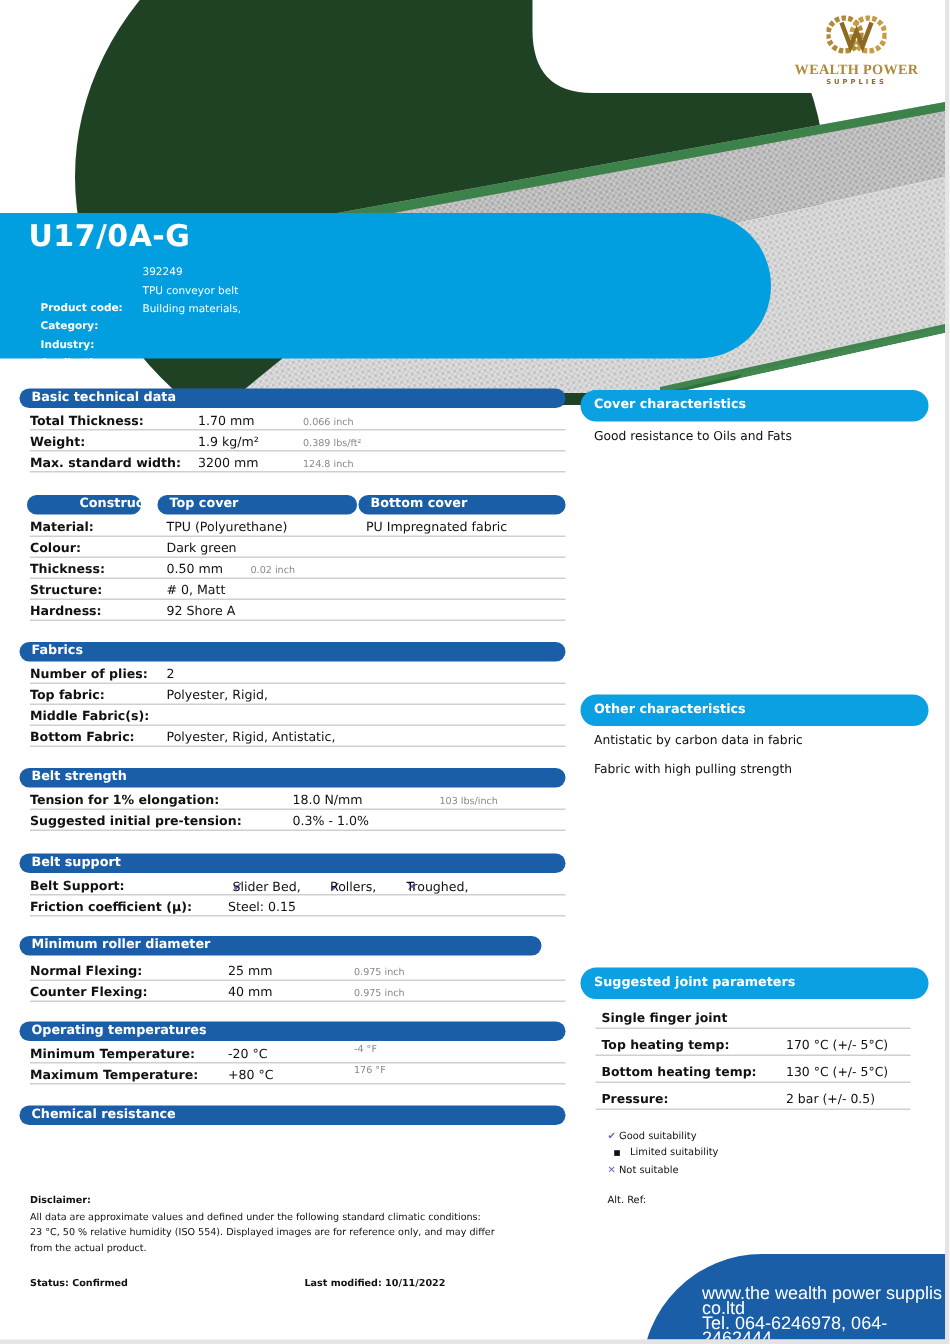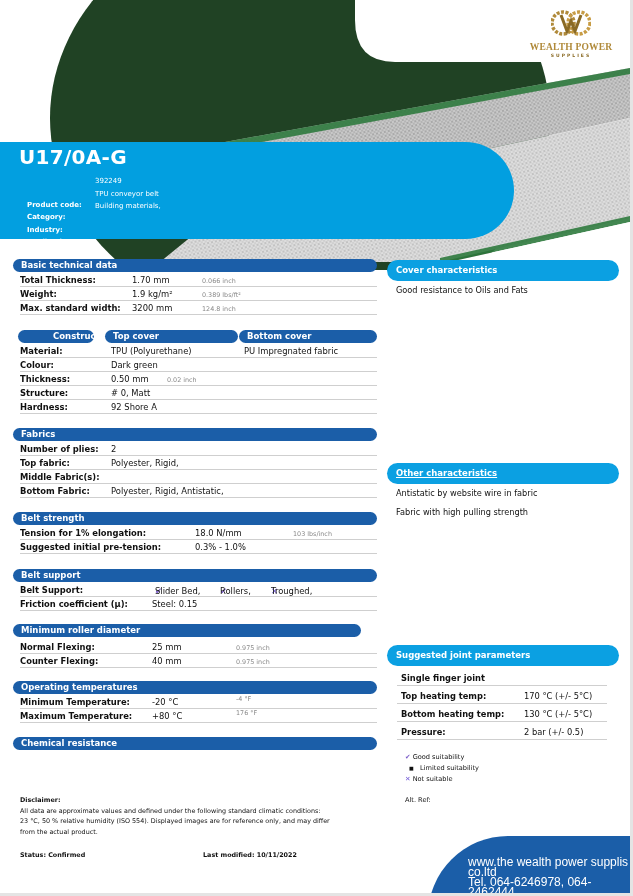--- a/index.html
+++ b/index.html
@@ -250,22 +250,22 @@
     <div>All data are approximate values and defined under the following standard climatic conditions:</div>
     <div>23 °C, 50 % relative humidity (ISO 554). Displayed images are for reference only, and may differ</div>
     <div>from the actual product.</div>
   </div>
   <div class="text-block" style="left:20px;top:849px;font-size:6.4px;font-weight:bold;">Status: Confirmed</div>
   <div class="text-block" style="left:203px;top:849px;font-size:6.4px;font-weight:bold;">Last modified: 10/11/2022</div>
 
   <div class="sec-bar light" style="left:387px;top:260px;width:232px;">Cover characteristics</div>
   <div class="right-txt" style="left:396px;top:285px;">Good resistance to Oils and Fats</div>
 
-  <div class="sec-bar light" style="left:387px;top:463px;width:232px;text-decoration:underline;">Other characteristics</div>
-  <div class="right-txt" style="left:396px;top:488px;">Antistatic by website wire in fabric</div>
+  <div class="sec-bar light" style="left:387px;top:463px;width:232px;">Other characteristics</div>
+  <div class="right-txt" style="left:396px;top:488px;">Antistatic by carbon data in fabric</div>
   <div class="right-txt" style="left:396px;top:507px;">Fabric with high pulling strength</div>
 
   <div class="sec-bar light" style="left:387px;top:645px;width:232px;">Suggested joint parameters</div>
   <div class="joint">
     <div class="r" style="font-weight:bold">
         <span style="left:4px">Single finger joint</span>
       </div>
     <div class="r">
         <span style="left:4px;font-weight:bold">Top heating temp:</span>
         <span style="left:127px">170 °C   (+/- 5°C)</span>

